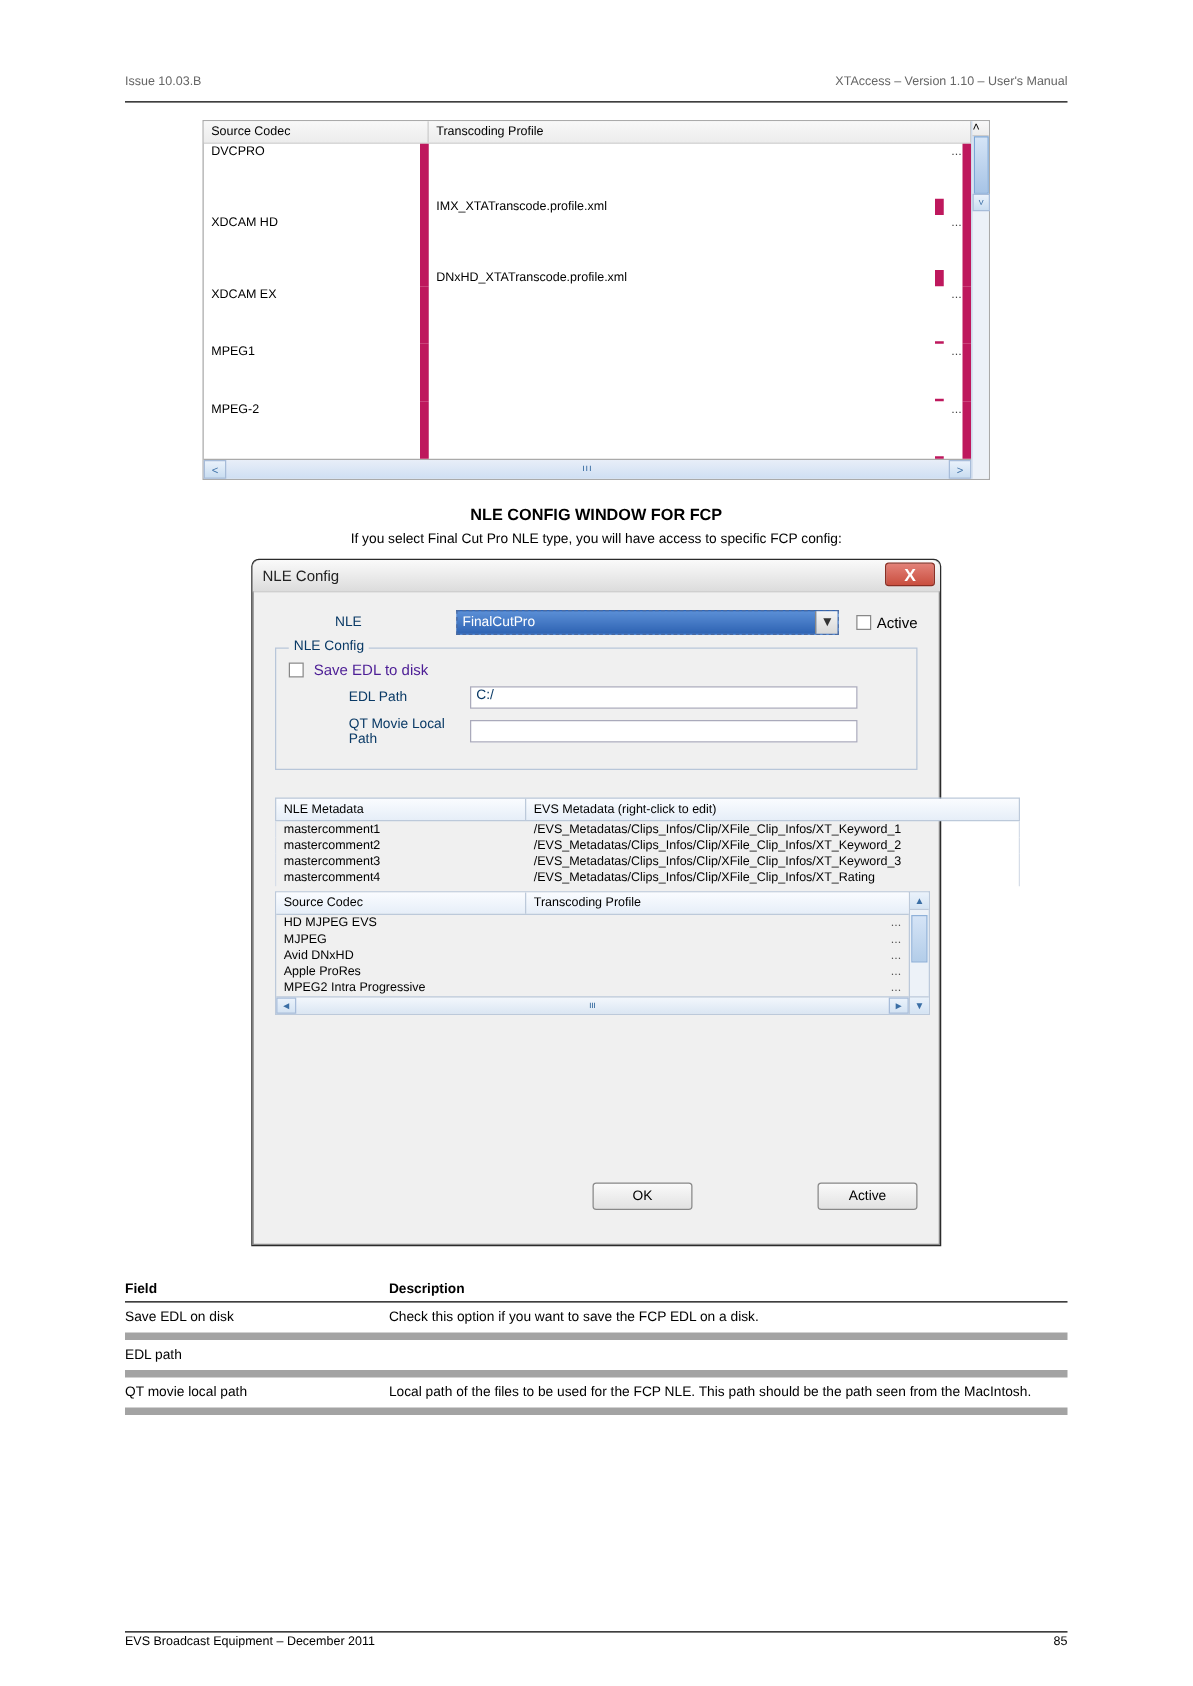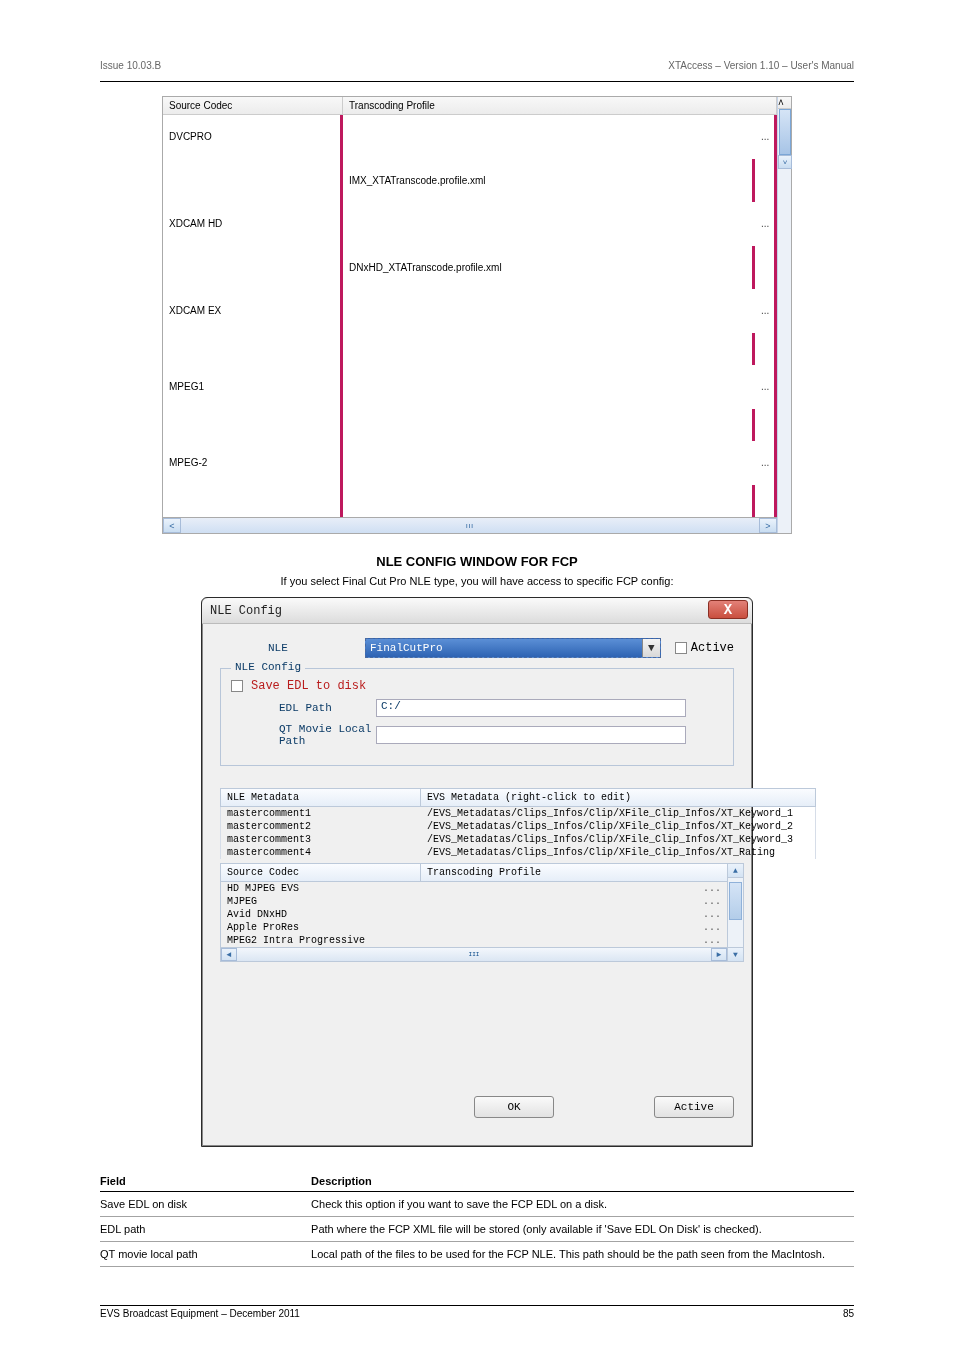--- a/index.html
+++ b/index.html
@@ -38,21 +38,21 @@
     background: linear-gradient(#f8f8f8,#ececec);
     border-bottom: 1px solid #ccc;
   }
   .t1-header .cell {
     padding: 3px 6px;
     border-right: 1px solid #ccc;
   }
   .t1-header .c1 { width: 180px; }
   .t1-header .c2 { flex: 1; }
   .t1-row { display: flex; }
-  .t1-row .cell { padding: 16px 6px; border-right: 3px solid #be185d; }
+  .t1-row .cell { padding: 1px 6px; border-right: 7px solid #be185d; }
   .t1-row .c1 { width: 180px; }
   .t1-row .c2 { flex: 1; margin-top: 44px; }
   .t1-row .c3 { width: 22px; text-align: center; color: #444; }
   .t1-footer {
     display: flex;
     background: linear-gradient(#e8eef8,#cfdff3);
     height: 16px;
     border-top: 1px solid #aaa;
   }
   .t1-footer .left-btn, .t1-footer .right-btn {
@@ -72,21 +72,20 @@
   .para { font-size: 11px; text-align: center; margin-bottom: 10px; }
 
   
   .dialog {
     width: 552px;
     margin: 4px auto;
     border: 1px solid #2b2b2b;
     border-radius: 6px 6px 0 0;
     background: #f0f0f0;
     box-shadow: 0 0 0 1px #888 inset;
-    font-family: Liberation Mono, monospace;
   }
   .titlebar {
     height: 26px;
     background: linear-gradient(#fafafa,#dcdcdc);
     border-bottom: 1px solid #bbb;
     display: flex;
     align-items: center;
     padding: 0 8px;
     border-radius: 6px 6px 0 0;
     position: relative;
@@ -198,21 +197,21 @@
     width: 100%;
     font-size: 11px;
   }
   .field-desc .hdr {
     display:flex; border-bottom: 1px solid #000; padding-bottom: 4px;
     font-weight: bold;
   }
   .field-desc .hdr .f1 { width: 28%; }
   .field-desc .hdr .f2 { width: 72%; }
   .field-desc .line {
-    display:flex; border-bottom: 1px solid #a3a3a3; padding: 6px 0;
+    display:flex; border-bottom: 6px solid #a3a3a3; padding: 6px 0;
   }
   .field-desc .line .f1 { width: 28%; }
   .field-desc .line .f2 { width: 72%; }
   .doc-footer {
     position: absolute;
     bottom: 30px;
     left: 100px; right: 100px;
     font-size: 10px;
   }
   .doc-footer hr { border:none; border-top:1px solid #000; margin-bottom:2px;}
@@ -296,21 +295,21 @@
       <div class="chk-wrap">
         <div class="chk"></div>
         <span>Active</span>
       </div>
     </div>
 
     <div class="fieldset">
       <div class="legend">NLE Config</div>
       <div class="row">
         <div class="chk"></div>
-        <span style="margin-left:4px; color:#b91c1c;">Save EDL to disk</span>
+        <span style="margin-left:4px; color:#4c1d95;">Save EDL to disk</span>
       </div>
       <div class="row">
         <div class="lbl">EDL Path</div>
         <div class="text-input" style="width:310px;">C:/</div>
       </div>
       <div class="row">
         <div class="lbl">QT Movie Local Path</div>
         <div class="text-input" style="width:310px;"></div>
       </div>
     </div>
@@ -392,21 +391,20 @@
   <div class="hdr">
     <div class="f1">Field</div>
     <div class="f2">Description</div>
   </div>
   <div class="line">
     <div class="f1">Save EDL on disk</div>
     <div class="f2">Check this option if you want to save the FCP EDL on a disk.</div>
   </div>
   <div class="line">
     <div class="f1">EDL path</div>
-    <div class="f2">Path where the FCP XML file will be stored (only available if 'Save EDL On Disk' is checked).</div>
   </div>
   <div class="line">
     <div class="f1">QT movie local path</div>
     <div class="f2">Local path of the files to be used for the FCP NLE. This path should be the path seen from the MacIntosh.</div>
   </div>
 </div>
 
 <div class="doc-footer">
   <hr>
   <div class="ff">

